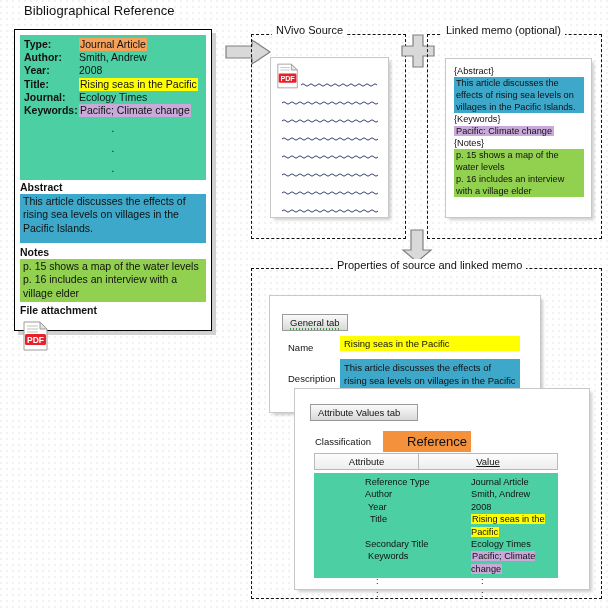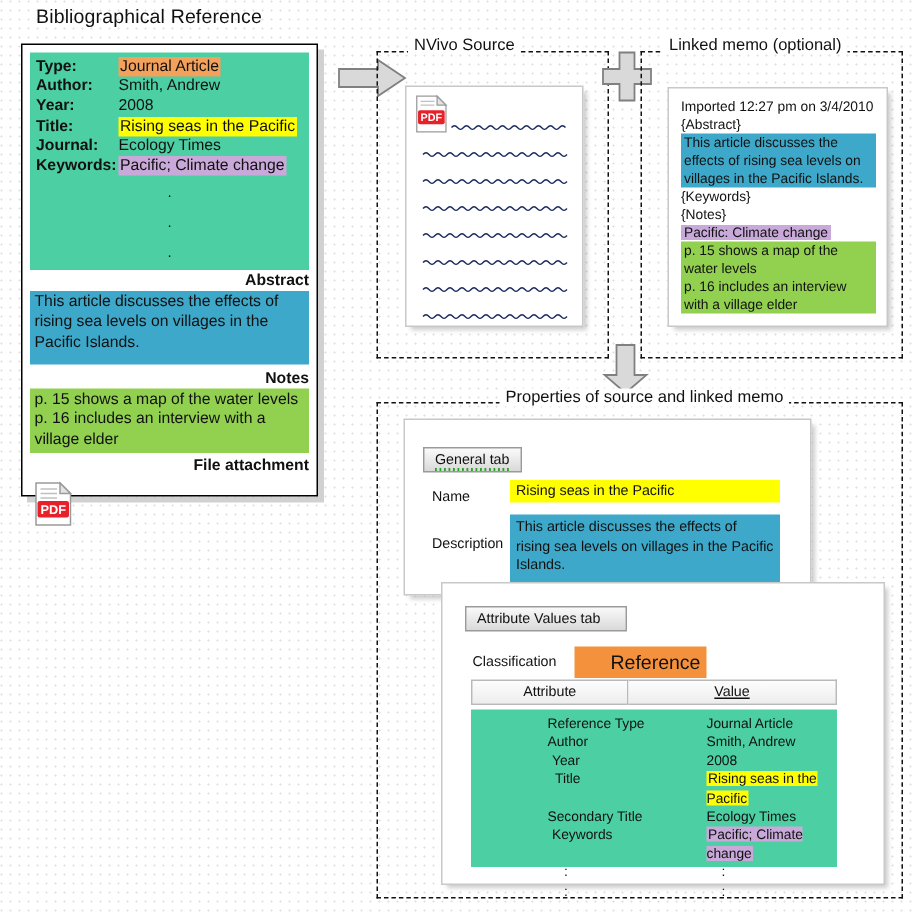--- a/index.html
+++ b/index.html
@@ -36,21 +36,21 @@
     margin:5px 5px 0 5px;background:#4ccfa3;
     padding:3px 4px 4px 4px;
   }
   .frow{display:flex;font-size:10.5px;line-height:13.2px;}
   .flabel{font-weight:bold;width:55px;flex:0 0 55px;color:#111;}
   .fval{color:#111;}
   .hl-orange{background:#f4a15c;padding:0 1px;}
   .hl-yellow{background:#ffff00;padding:0 1px;}
   .hl-purple{background:#c9a9d9;padding:0 1px;}
   .dots{text-align:center;font-size:10px;line-height:11px;color:#111;}
-  .sect-head{font-weight:bold;font-size:10.5px;margin:1px 5px 0 5px;line-height:13px;text-align:right;}
+  .sect-head{font-weight:bold;font-size:10.5px;margin:1px 5px 0 5px;line-height:13px;}
   .abstract-box{
     margin:0 5px;background:#3da8c9;color:#111;
     font-size:10.5px;line-height:13.2px;padding:1px 3px 8px 3px;
   }
   .notes-box{
     margin:0 5px;background:#92d050;color:#111;
     font-size:10.5px;line-height:13.4px;padding:1px 3px 2px 3px;
   }
   
   .pdficon{position:relative;display:inline-block;}
@@ -216,42 +216,41 @@
 <div class="arrowwrap" style="left:400px;top:33px;">
   <svg width="36" height="36" viewBox="0 0 36 36">
     <path d="M13 2 H23 V13 H34 V23 H23 V34 H13 V23 H2 V13 H13 Z" fill="#d9d9d9" stroke="#808080" stroke-width="1.2" stroke-linejoin="miter"></path>
   </svg>
 </div>
 
 <div class="abs group" style="left:427px;top:34px;width:175px;height:205px;"></div>
 <div class="group-label" style="left:442px;top:24px;">Linked memo (optional)</div>
 
 <div class="abs page" style="left:445px;top:58px;width:147px;height:160px;padding:6px 5px 0 8px;">
-  <div class="memo-line">Imported 12:27 pm on 3/4/2010</div>
   <div class="memo-line">{Abstract}</div>
   <div class="memo-line memo-hl-blue memo-blk" style="margin-right:2px">This article discusses the effects of rising sea levels on villages in the Pacific Islands.</div>
   <div class="memo-line">{Keywords}</div>
+  <div class="memo-line"><span class="memo-hl-purple memo-blk">Pacific: Climate change</span></div>
   <div class="memo-line">{Notes}</div>
-  <div class="memo-line"><span class="memo-hl-purple memo-blk">Pacific: Climate change</span></div>
   <div class="memo-hl-green memo-blk" style="margin-right:2px">
     <div class="memo-line">p. 15 shows a map of the water levels</div>
     <div class="memo-line">p. 16 includes an interview with a village elder</div>
   </div>
 </div>
 
 <div class="arrowwrap" style="left:401px;top:228px;">
   <svg width="32" height="36" viewBox="0 0 32 36">
     <path d="M10 2 H22 V22 H30 L16 34 L2 22 H10 Z" fill="#d9d9d9" stroke="#808080" stroke-width="1.2" stroke-linejoin="miter"></path>
   </svg>
 </div>
 
 <div class="abs group" style="left:251px;top:268px;width:351px;height:331px;"></div>
 <div class="group-label" style="left:333px;top:259px;">Properties of source and linked memo</div>
 
-<div class="abs page" style="left:269px;top:279px;width:272px;height:118px;">
+<div class="abs page" style="left:269px;top:295px;width:272px;height:118px;">
   <div style="position:absolute;left:12px;top:16px;">
     <span class="tabchip"><span class="squiggle-underline">General tab</span></span>
   </div>
   <div class="proplabel abs" style="left:18px;top:46px;">Name</div>
   <div class="propval-yellow abs" style="left:70px;top:40px;width:180px;">Rising seas in the Pacific</div>
   <div class="proplabel abs" style="left:18px;top:77px;">Description</div>
   <div class="propval-blue abs" style="left:70px;top:63px;width:180px;height:48px;">This article discusses the effects of rising sea levels on villages in the Pacific Islands.</div>
 </div>
 
 <div class="abs page" style="left:294px;top:388px;width:296px;height:202px;">

